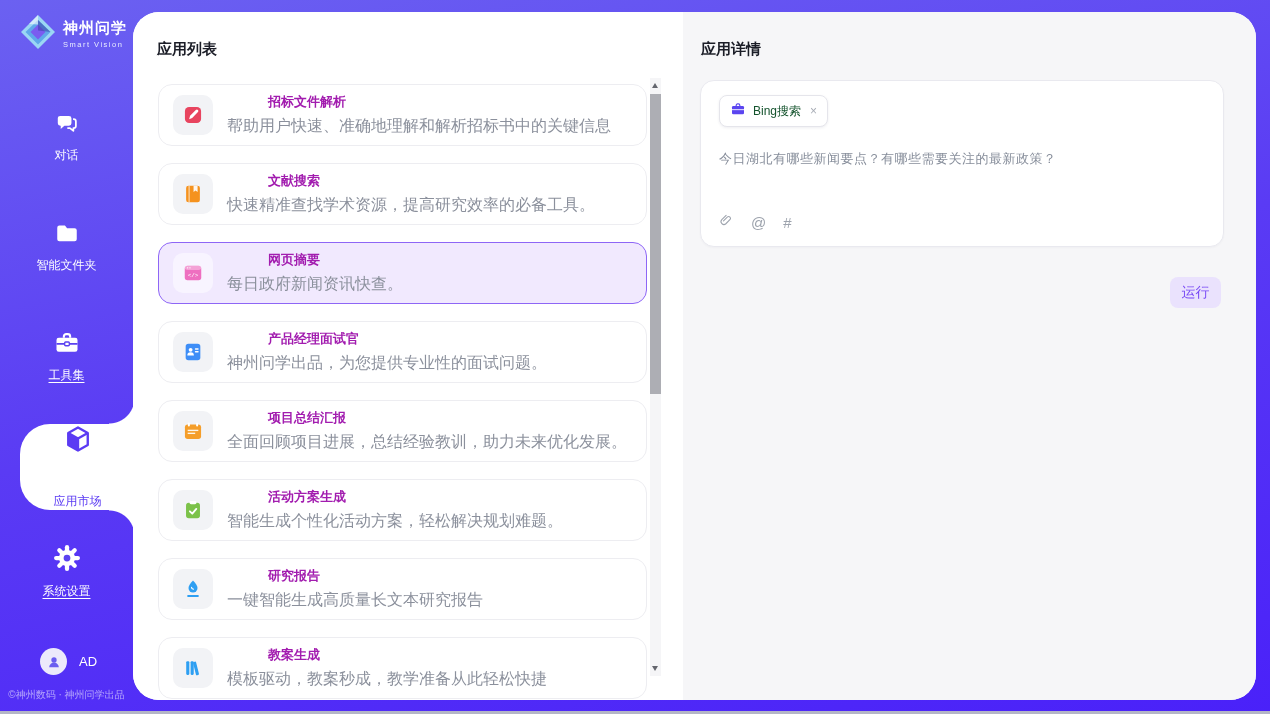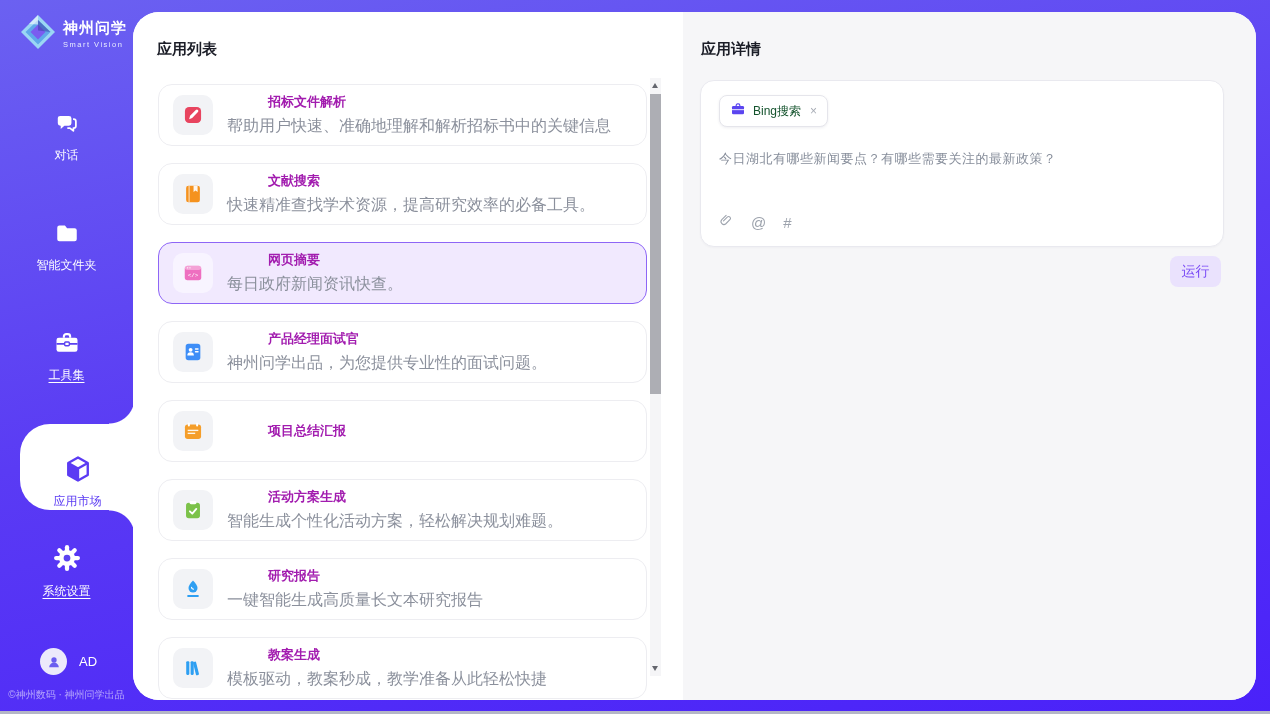--- a/index.html
+++ b/index.html
@@ -16,21 +16,21 @@
   .logo-row { position:absolute; left:18px; top:12px; display:flex; align-items:center; gap:5px; }
   .logo-text .name { color:#fff; font-size:15px; font-weight:bold; letter-spacing:1px; }
   .logo-text .sub { color:#e8ecff; font-size:7.5px; letter-spacing:1.5px; margin-top:2px; }
   .nav-item { position:absolute; left:0; width:133px; display:flex; flex-direction:column; align-items:center; gap:6px; color:#fff; cursor:pointer; }
   .nav-item .label { font-size:12px; color:#fff; }
   .nav-item .label.underlined { text-decoration:underline; text-underline-offset:3px; }
   .nav-chat { top:111px; }
   .nav-folder { top:221px; }
   .nav-toolbox { top:329px; }
   .nav-settings { top:543px; }
-  .active-bubble { position:absolute; left:20px; top:424px; width:115px; height:86px; background:#fff; border-radius:30px 0 0 30px; display:flex; flex-direction:column; align-items:center; justify-content:flex-end; gap:5px; cursor:pointer; }
+  .active-bubble { position:absolute; left:20px; top:424px; width:115px; height:86px; background:#fff; border-radius:30px 0 0 30px; display:flex; flex-direction:column; align-items:center; justify-content:space-between; gap:5px; cursor:pointer; }
   .active-bubble .label { font-size:12px; color:#5b3bf3; }
   .bubble-corner { position:absolute; right:0; width:26px; height:26px; }
   .bubble-corner.top { top:-26px; background:radial-gradient(circle 26px at 0 0, rgba(0,0,0,0) 25px, #fff 26px); }
   .bubble-corner.bottom { bottom:-26px; background:radial-gradient(circle 26px at 0 100%, rgba(0,0,0,0) 25px, #fff 26px); }
   .user-row { position:absolute; left:40px; top:648px; display:flex; align-items:center; gap:12px; }
   .avatar { width:27px; height:27px; border-radius:50%; background:#ece9fb; display:flex; align-items:center; justify-content:center; }
   .user-name { color:#fff; font-size:13px; }
   .sidebar-footer { position:absolute; left:0; bottom:12px; width:133px; text-align:center; color:rgba(255,255,255,0.55); font-size:10px; white-space:nowrap; }
 
   
@@ -57,21 +57,21 @@
 
   
   .detail-panel { position:relative; flex:1; height:100%; background:#f6f6f8; }
   .detail-card { position:absolute; left:17px; top:68px; width:524px; height:167px; background:#fff; border:1px solid #e9e9ef; border-radius:14px; padding:14px 18px; box-shadow:0 1px 2px rgba(20,20,50,0.03); }
   .tool-tag { display:inline-flex; align-items:center; gap:7px; height:32px; padding:0 10px; border:1px solid #e5e5eb; border-radius:8px; background:#fff; box-shadow:0 1px 3px rgba(20,20,50,0.07); cursor:pointer; }
   .tool-tag .tag-label { font-size:12px; color:#14532d; }
   .tool-tag .tag-close { font-size:12px; color:#a8adb6; margin-left:2px; cursor:pointer; }
   .query-text { margin-top:23px; font-size:13px; color:#878e9b; letter-spacing:0.5px; }
   .input-toolbar { position:absolute; left:18px; bottom:13px; display:flex; align-items:center; gap:17px; color:#9da3ad; }
   .toolbar-glyph { font-size:15px; color:#9da3ad; cursor:pointer; }
-  .run-button { position:absolute; right:35px; top:244px; width:51px; height:31px; background:#eae2fd; color:#7a4bf6; font-size:14px; border:none; border-radius:8px; cursor:pointer; display:flex; align-items:center; justify-content:center; }
+  .run-button { position:absolute; right:35px; top:265px; width:51px; height:31px; background:#eae2fd; color:#7a4bf6; font-size:14px; border:none; border-radius:8px; cursor:pointer; display:flex; align-items:center; justify-content:center; }
 </style>
 </head>
 <body>
 
 <div class="sidebar">
 
   <div class="logo-row">
     <span>
       <svg width="40" height="40" viewBox="0 0 40 40">
         <polygon points="20,3 37,20 20,37 3,20" fill="#9bd6f4"></polygon>
@@ -232,20 +232,21 @@
           <svg width="22" height="22" viewBox="0 0 24 24">
             <rect x="3.2" y="4.8" width="17.6" height="16" rx="3" fill="#f59e2a"></rect>
             <rect x="6.4" y="2.8" width="2.2" height="4.4" rx="1.1" fill="#fff"></rect>
             <rect x="15.4" y="2.8" width="2.2" height="4.4" rx="1.1" fill="#fff"></rect>
             <rect x="6.2" y="10.6" width="11.6" height="1.5" fill="#fff" opacity="0.9"></rect>
             <rect x="6.2" y="13.8" width="8.2" height="1.5" fill="#fff" opacity="0.9"></rect>
           </svg>
         </span>
         <span class="app-text">
           <span class="app-title">项目总结汇报</span>
+          <span class="app-desc">全面回顾项目进展，总结经验教训，助力未来优化发展。</span>
         </span>
       </div>
 
       <div class="app-card">
         <span class="icon-tile">
           <svg width="22" height="22" viewBox="0 0 24 24">
             <rect x="4.4" y="4" width="15.2" height="17" rx="3" fill="#7cc24a"></rect>
             <rect x="8.2" y="2.2" width="7.6" height="3.6" rx="1.6" fill="#fff"></rect>
             <path d="M8.6 13.4 l2.6 2.6 4.4-5.2" stroke="#fff" stroke-width="2" fill="none" stroke-linecap="round" stroke-linejoin="round"></path>
           </svg>

